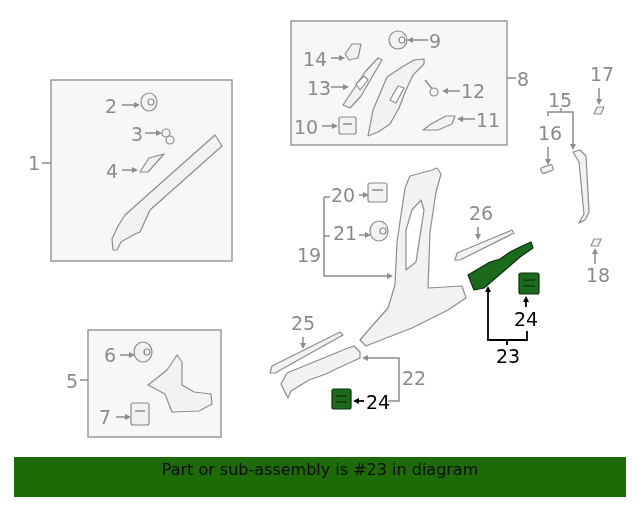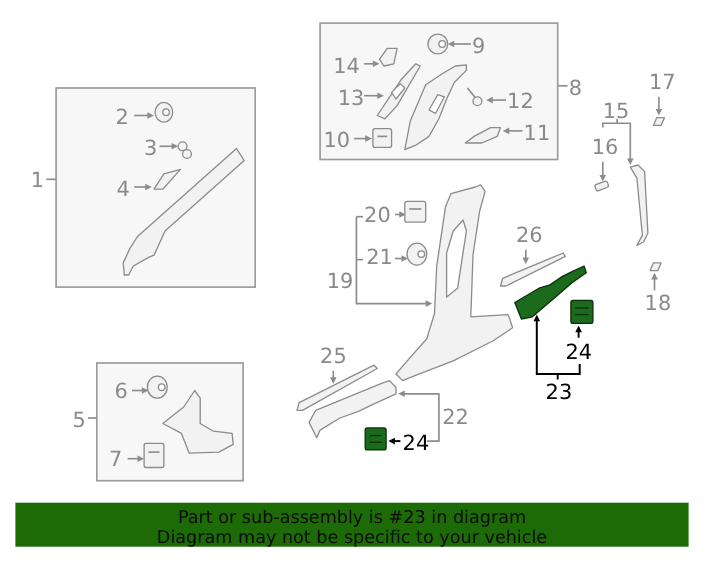--- a/index.html
+++ b/index.html
@@ -212,14 +212,13 @@
     <polygon class="ah" points="131,417 125,414 125,420"></polygon>
     <g>
       <rect class="part" x="131" y="403" width="18" height="22" rx="2"></rect>
       <line class="ln" x1="135" y1="411" x2="145" y2="411"></line>
     </g>
   </g>
 </svg>
 
 <div id="banner">
   <div>Part or sub-assembly is #23 in diagram</div>
-  <div>Diagram may not be specific to your vehicle</div>
 </div>
 
 </body></html>

